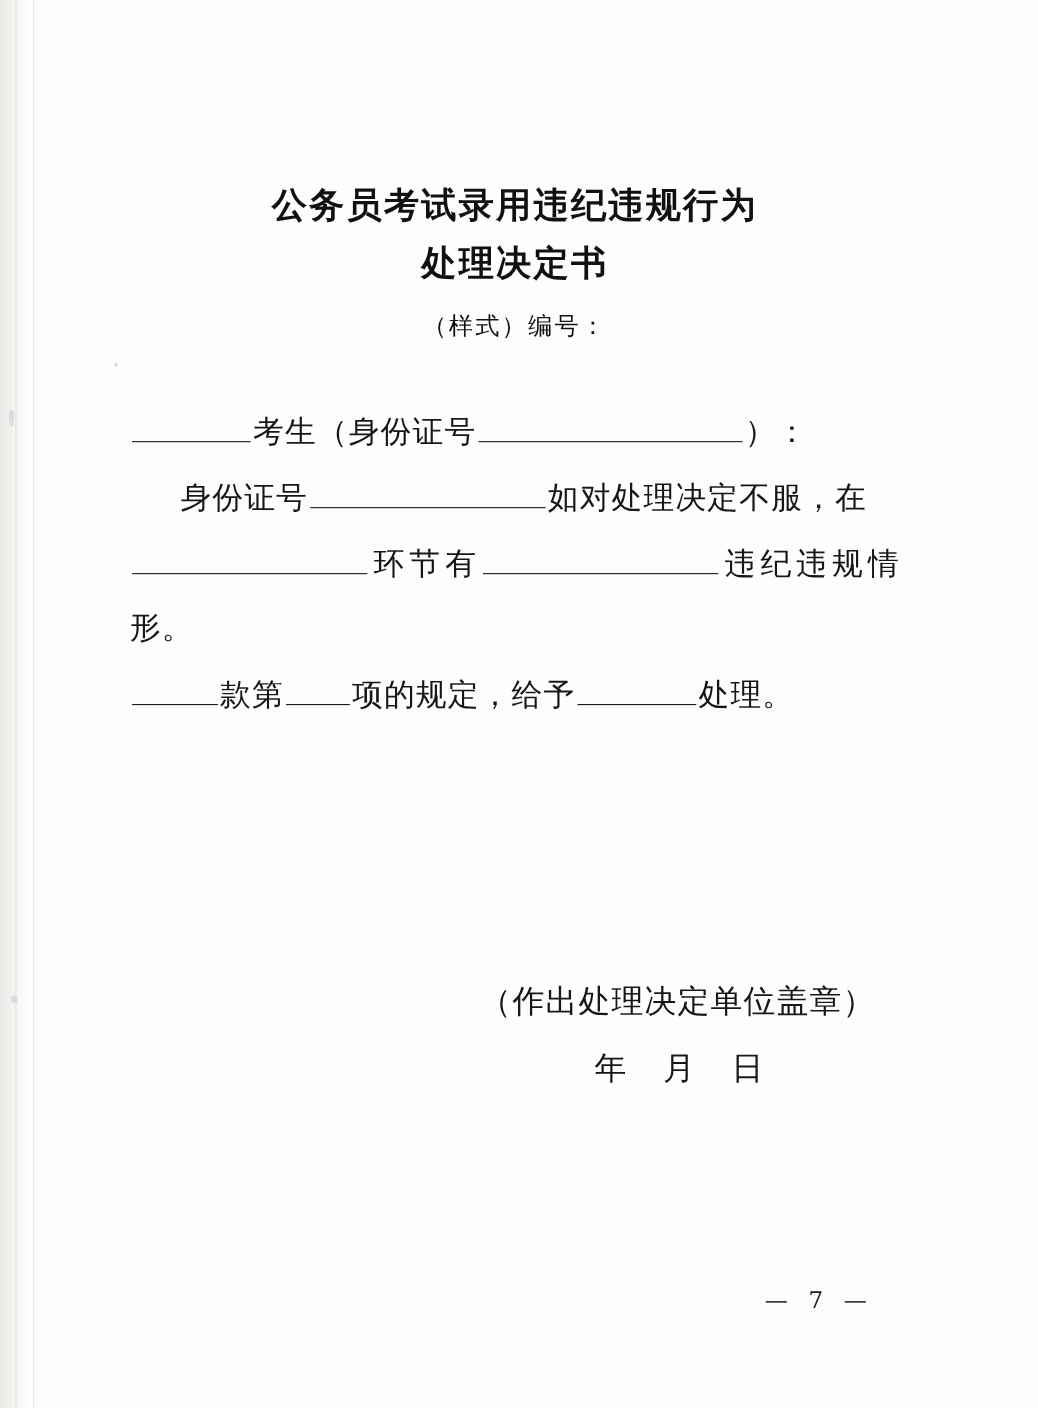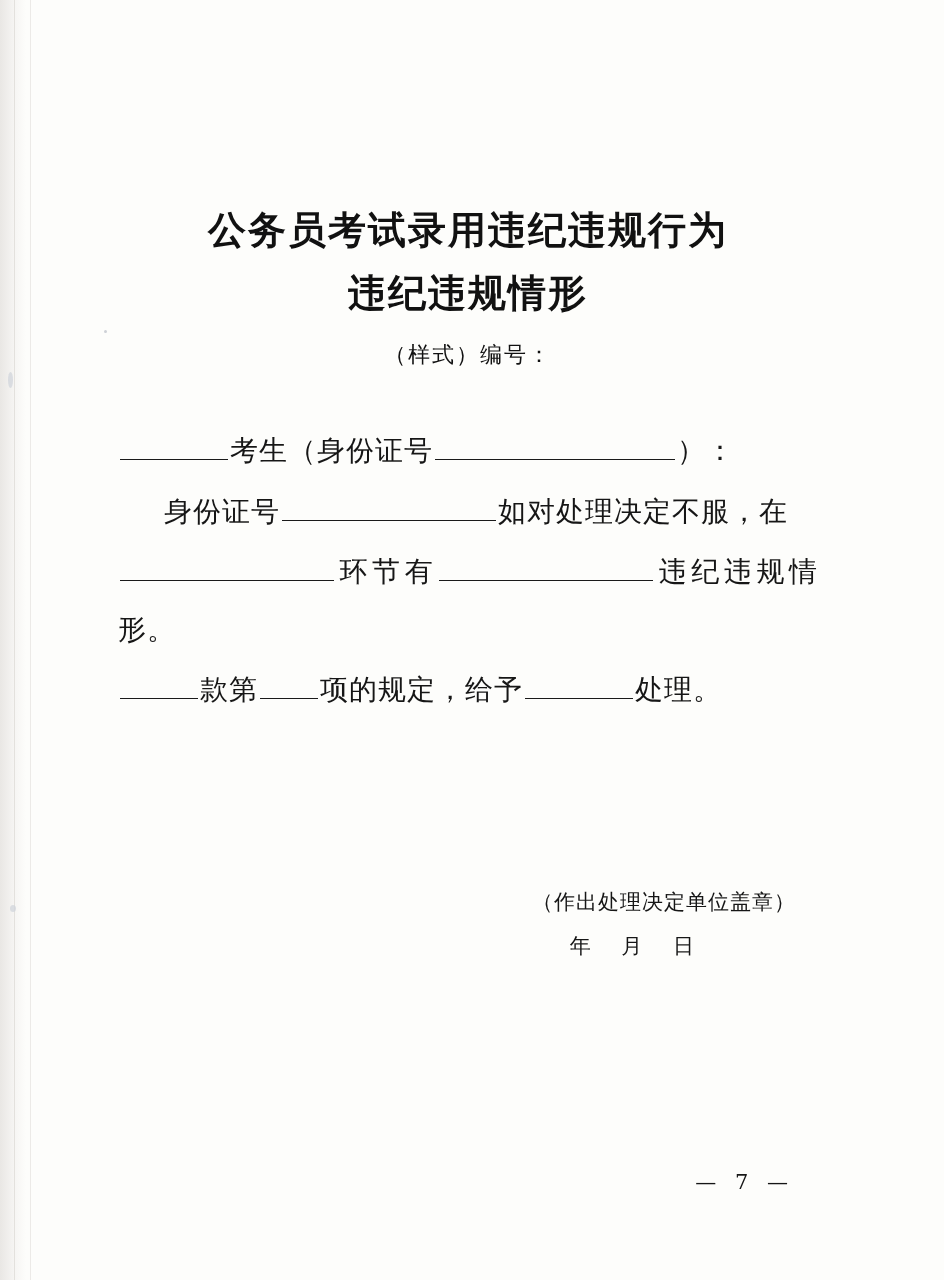--- a/index.html
+++ b/index.html
@@ -41,25 +41,24 @@
     position: absolute;
     left: 118px;
     top: 160px;
     width: 700px;
   }
 
   .title {
     text-align: center;
     font-family: "DejaVu Serif", serif;
     font-weight: bold;
-    font-size: 38px;
+    font-size: 32px;
     letter-spacing: 2px;
     line-height: 1.65;
     color: #111;
-    margin-top: 39px;
   }
   .title .line2 { display: block; }
 
   .subtitle {
     margin-top: 16px;
     text-align: center;
     font-size: 22px;
     letter-spacing: 2px;
     color: #111;
     font-family: Liberation Serif, serif;
@@ -87,21 +86,21 @@
   .b-s  { width: 78px; }
   .b-m  { width: 108px; }
   .b-xl { width: 214px; }
   .b-xxl{ width: 240px; }
 
   .sign {
     position: absolute;
     left: 118px;
     top: 880px;
     width: 700px;
-    font-size: 21px;
+    font-size: 29px;
     letter-spacing: 1px;
     line-height: 2.1;
     color: #161616;
   }
   .sign-org { text-align: right; padding-right: 22px; }
   .sign-date { text-align: right; padding-right: 112px; letter-spacing: 12px; }
 
   .page-number {
     position: absolute;
     right: 150px;
@@ -120,21 +119,21 @@
   <div class="scan-line" style="left:14px;"></div>
   <div class="scan-line" style="left:30px; background:#eceae7;"></div>
   <div class="speck" style="left:8px; top:372px; width:5px; height:16px;"></div>
   <div class="speck" style="left:10px; top:905px; width:6px; height:7px;"></div>
   <div class="speck" style="left:104px; top:330px; width:3px; height:3px; background:#b9bec6;"></div>
 
   <div class="content">
 
     <div class="title">
       <span>公务员考试录用违纪违规行为</span>
-      <span class="line2">违纪违规情形</span>
+      <span class="line2">处理决定书</span>
     </div>
 
     <div class="subtitle">（样式）编号：</div>
 
     <div class="body">
 
       <p class="para">
         <span class="blank b-m"></span><span>考生（身份证号</span><span class="blank b-xxl"></span><span>）：</span>
       </p>
 

